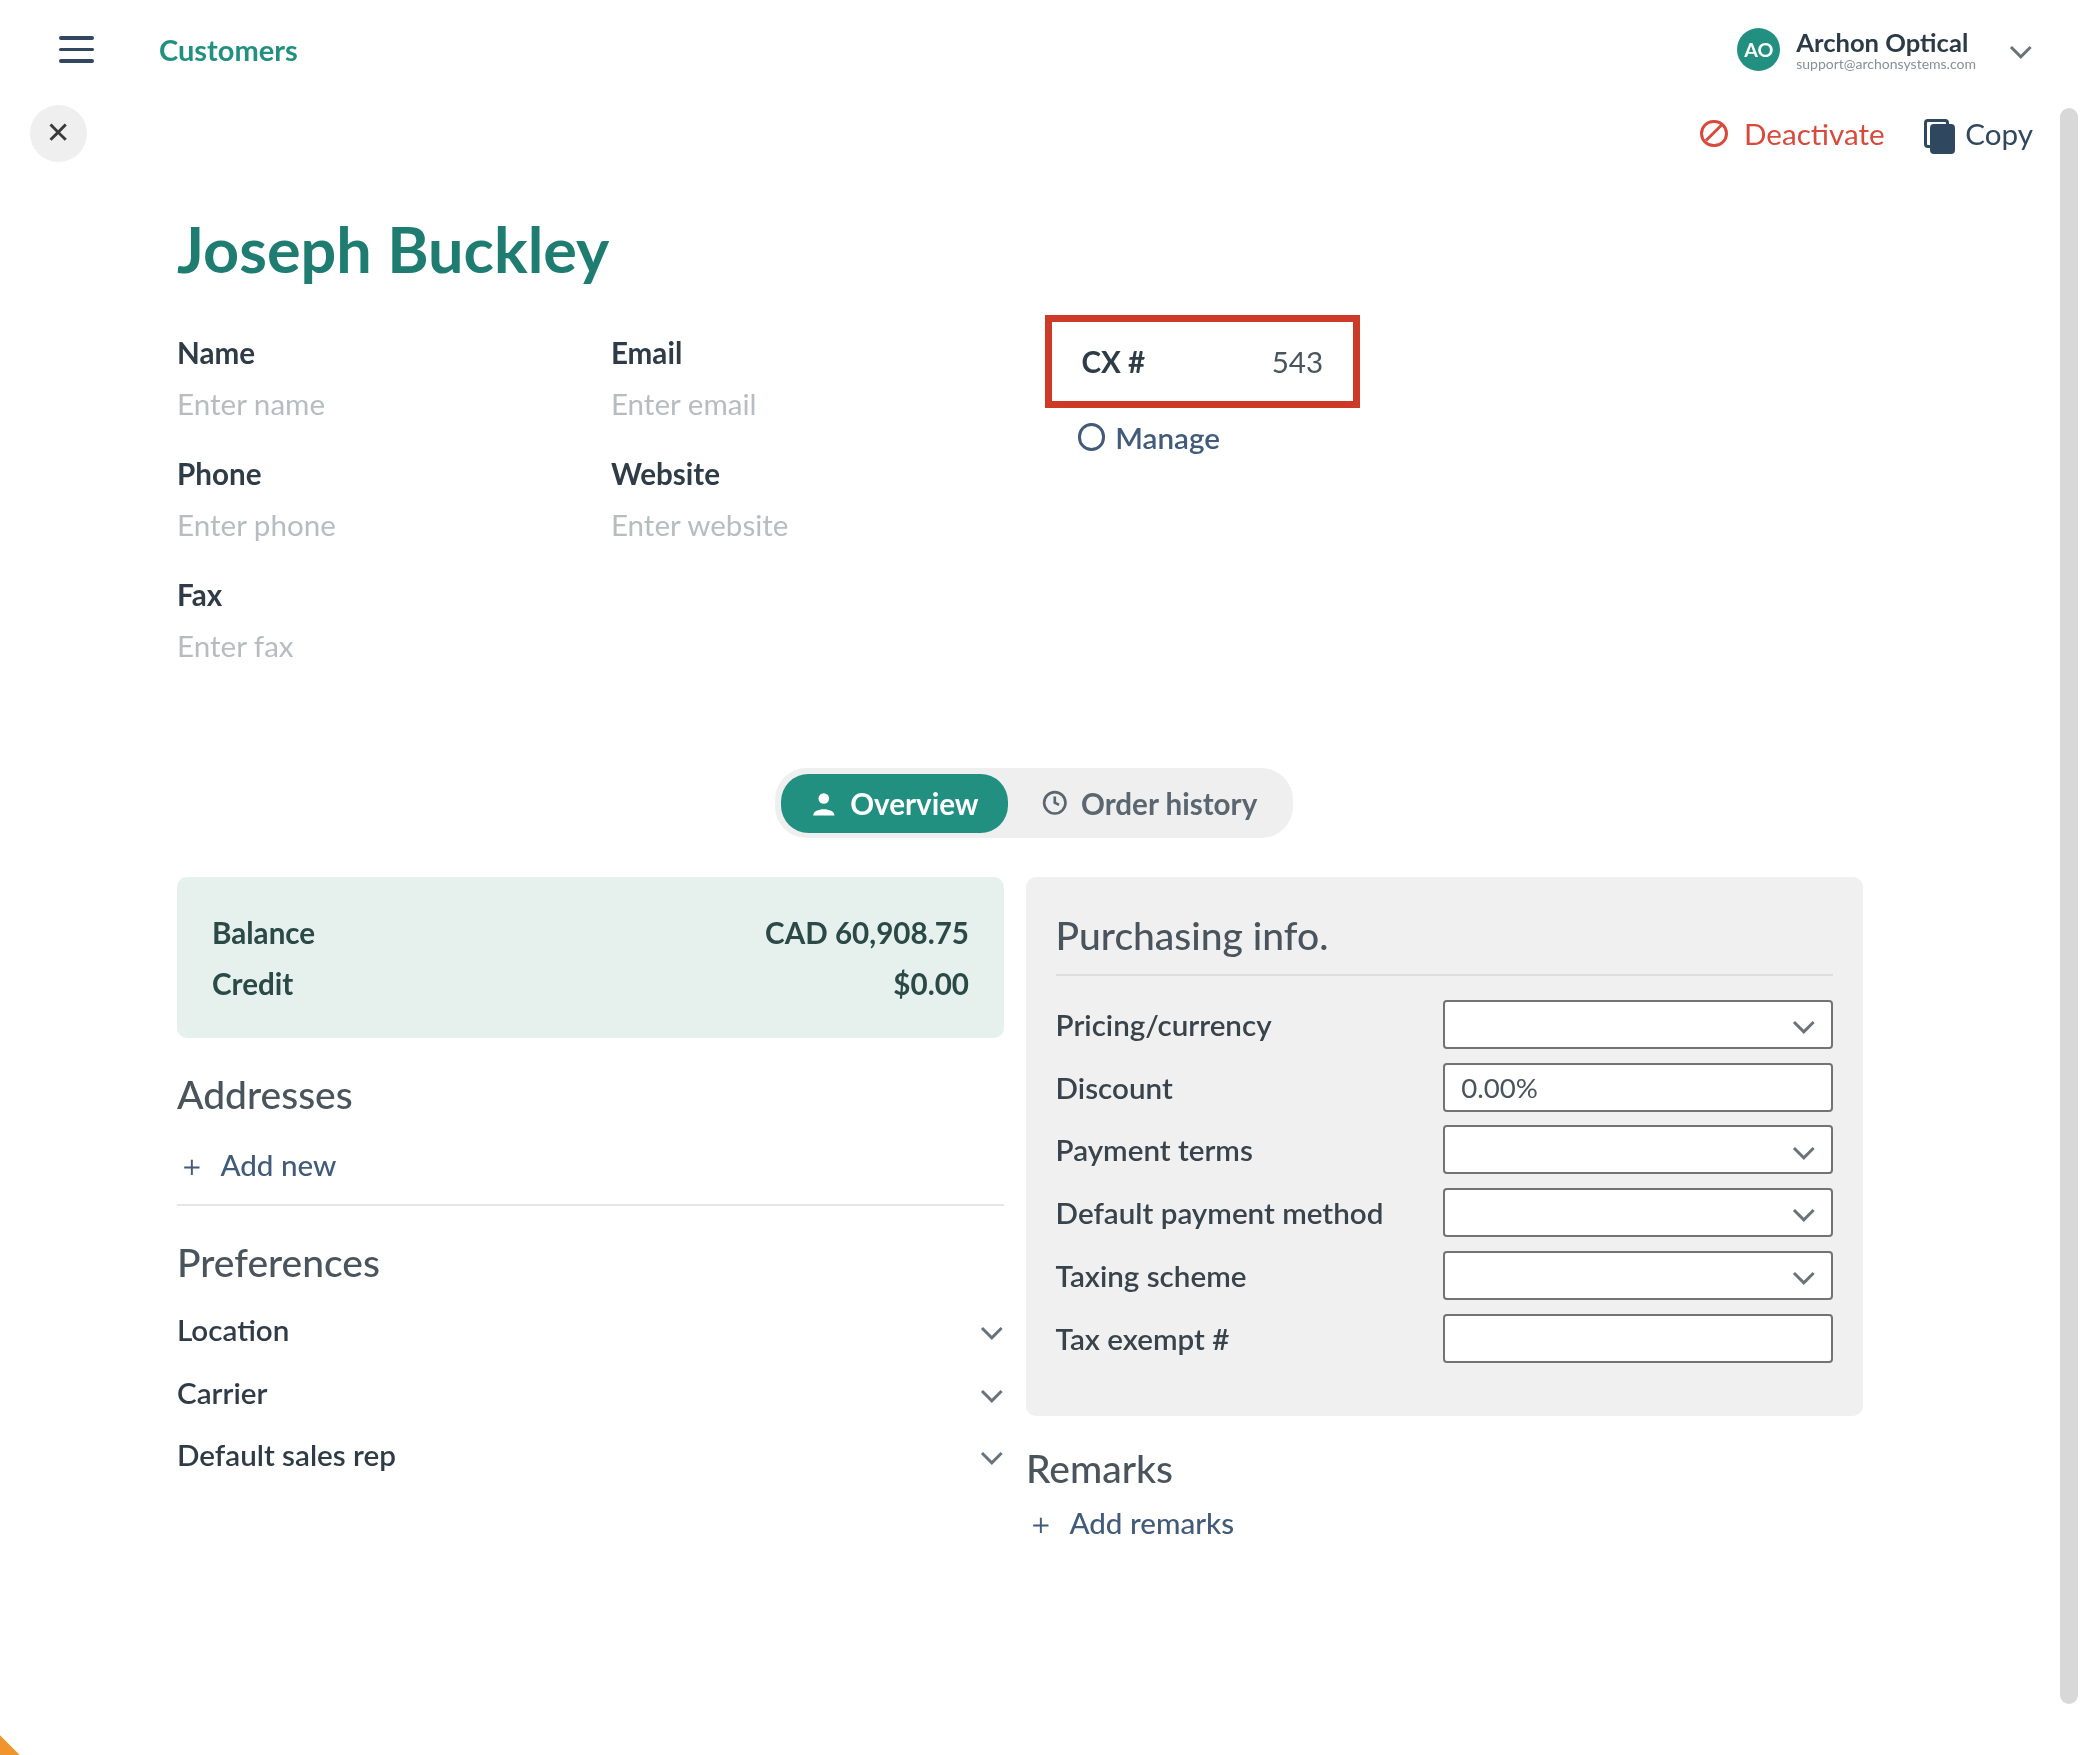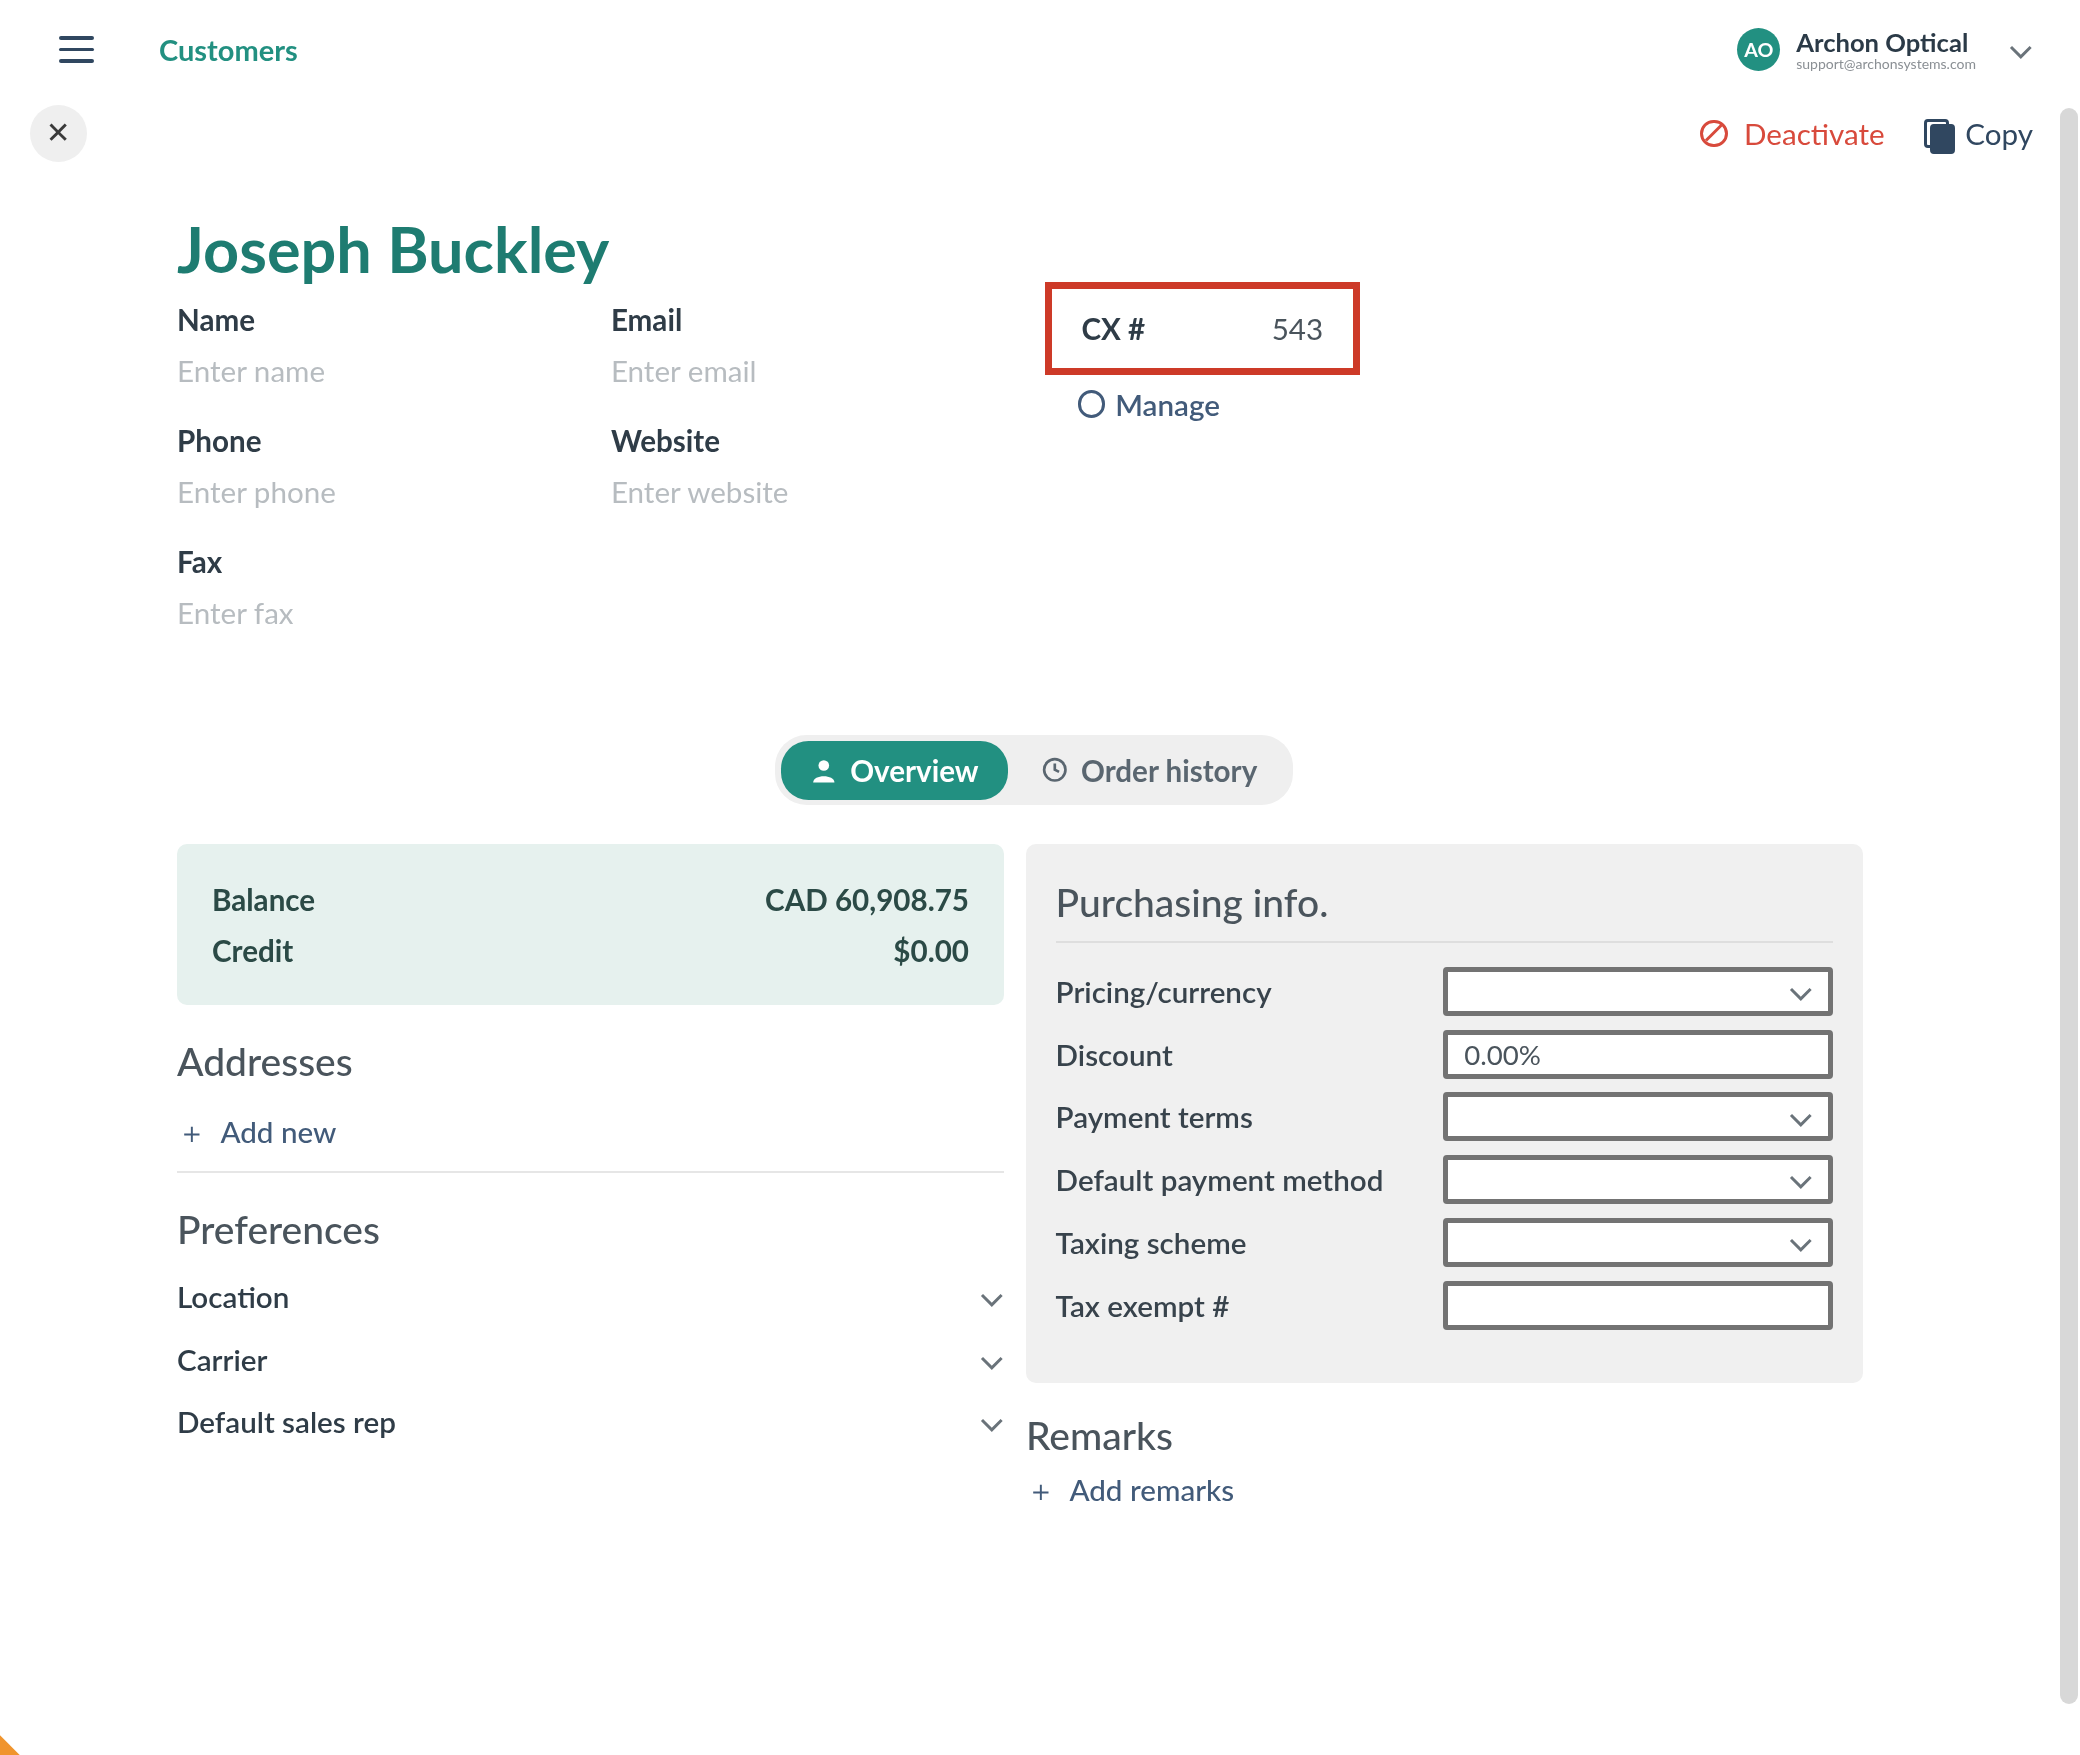--- a/index.html
+++ b/index.html
@@ -96,21 +96,21 @@
   .content{
     padding:49px 47px 0 177px;
     height:calc(100% - 177px);
     overflow-y:auto;
   }
   .content-inner{
     max-width:1714px;
   }
 
   h1.customer-name{
-    margin:0 0 16px 0;
+    margin:0 0 49px 0;
     font-size:63px;font-weight:700;
     color:var(--teal-dark);
   }
 
   .fields-grid{
     display:grid;
     grid-template-columns:424px 424px 315px;
     column-gap:9.9px;
     row-gap:29.6px;
     align-items:start;
@@ -217,21 +217,21 @@
   }
   .panel h2{margin:0 0 15.8px;font-size:39px;font-weight:500;color:#4a545c;}
   .panel-divider{border-top:2px solid #dedede;margin:5.9px 0 23.6px;}
   .panel-row{
     display:flex;justify-content:space-between;align-items:center;
     margin:13.8px 0;
   }
   .panel-row-label{font-size:29.6px;font-weight:600;color:#38434c;}
   .panel-select,.panel-text{
     width:390px;height:49px;
-    background:#fff;border:5px solid #737373;
+    background:#fff;border:2px solid #737373;
     border-radius:3.9px;padding:0 15.8px;
     font-size:27.6px;font-family:inherit;color:#4a545c;
     display:flex;align-items:center;justify-content:space-between;
     cursor:pointer;
   }
   .panel-text{cursor:text;outline:none;}
 
   .remarks-section{margin-top:29.6px;}
 
   

